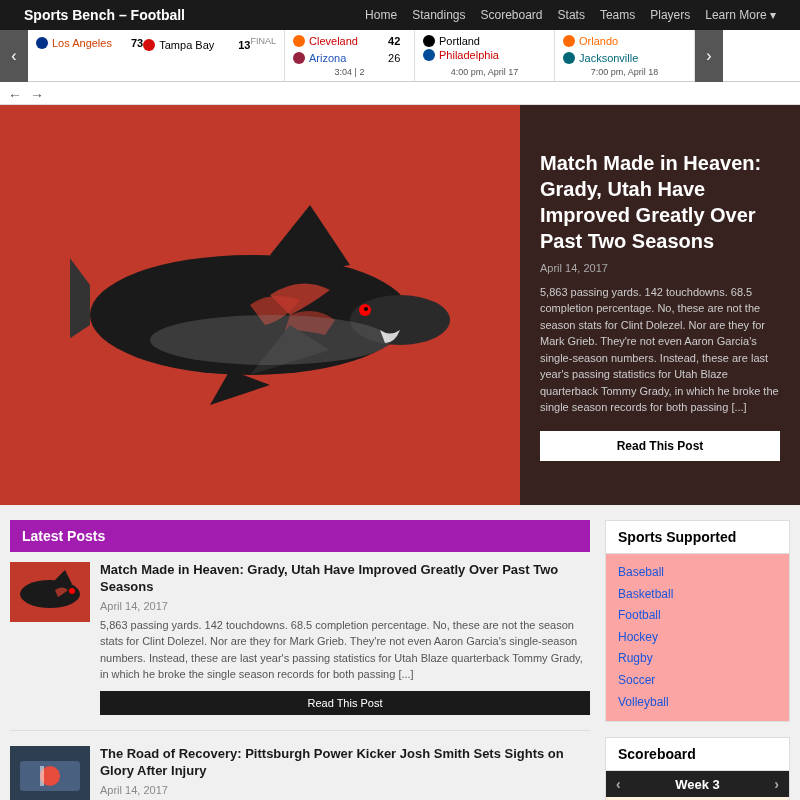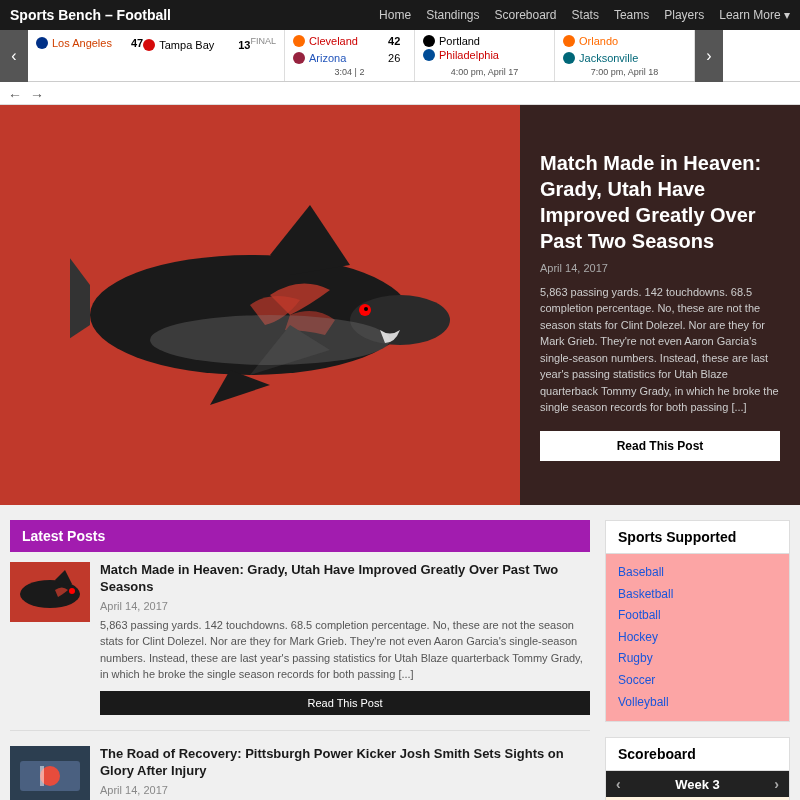--- a/index.html
+++ b/index.html
@@ -1,19 +1,19 @@
 <!DOCTYPE html>
 <html><head>
   <meta charset="utf-8">
   <style>
     * { margin: 0; padding: 0; box-sizing: border-box; }
     body { font-family: Arial, sans-serif; font-size: 13px; background: #f0f0f0; width: 800px; overflow-x: hidden; }
 
     
-    .top-nav { background: #1a1a1a; display: flex; align-items: center; justify-content: space-between; padding: 0 10px; height: 30px; }
+    .top-nav { background: #1a1a1a; display: flex; align-items: center; justify-content: space-between; padding: 0 24px; height: 30px; }
     .nav-logo { color: #fff; font-weight: bold; font-size: 14px; }
     .nav-links { display: flex; gap: 15px; }
     .nav-links a { color: #ccc; text-decoration: none; font-size: 12px; }
     .score-team { display: flex; align-items: center; gap: 4px; font-size: 11px; height: 18px; }
 
     .nav-arrow { width: 28px; background: #555; color: #fff; display: flex; align-items: center; justify-content: center; cursor: pointer; font-size: 16px; height: 52px; }
 
     
     .hero { width: 100%; height: 400px; background: #c0392b; display: flex; position: relative; overflow: hidden; }
     .hero-image-area { flex: 1; display: flex; align-items: center; justify-content: center; position: relative; }
@@ -73,21 +73,21 @@
   </div>
 </nav>
 
 <div style="display:flex; background:#fff; height:52px; align-items:stretch; border-bottom:1px solid #ccc;">
   <div class="nav-arrow">‹</div>
 
   <div style="display:flex;justify-content:center;padding:4px 8px;border-right:1px solid #ddd;min-width:130px;">
     <div class="score-team">
       <span style="width:12px;height:12px;border-radius:50%;background:#003087;display:inline-block;"></span>
       <span style="min-width:75px;font-size:11px;color:#d04000;">Los Angeles</span>
-      <span style="font-weight:bold;font-size:11px;">47</span>
+      <span style="font-weight:bold;font-size:11px;">73</span>
     </div>
     <div class="score-team" style="margin-top:2px;">
       <span style="width:12px;height:12px;border-radius:50%;background:#D50A0A;display:inline-block;"></span>
       <span style="min-width:75px;font-size:11px;">Tampa Bay</span>
       <span style="font-weight:bold;font-size:11px;">13</span>
     </div>
     <div style="font-size:9px;color:#888;text-align:center;margin-top:2px;">FINAL</div>
   </div>
 
   <div style="display:flex;flex-direction:column;justify-content:center;padding:4px 8px;border-right:1px solid #ddd;min-width:130px;">

